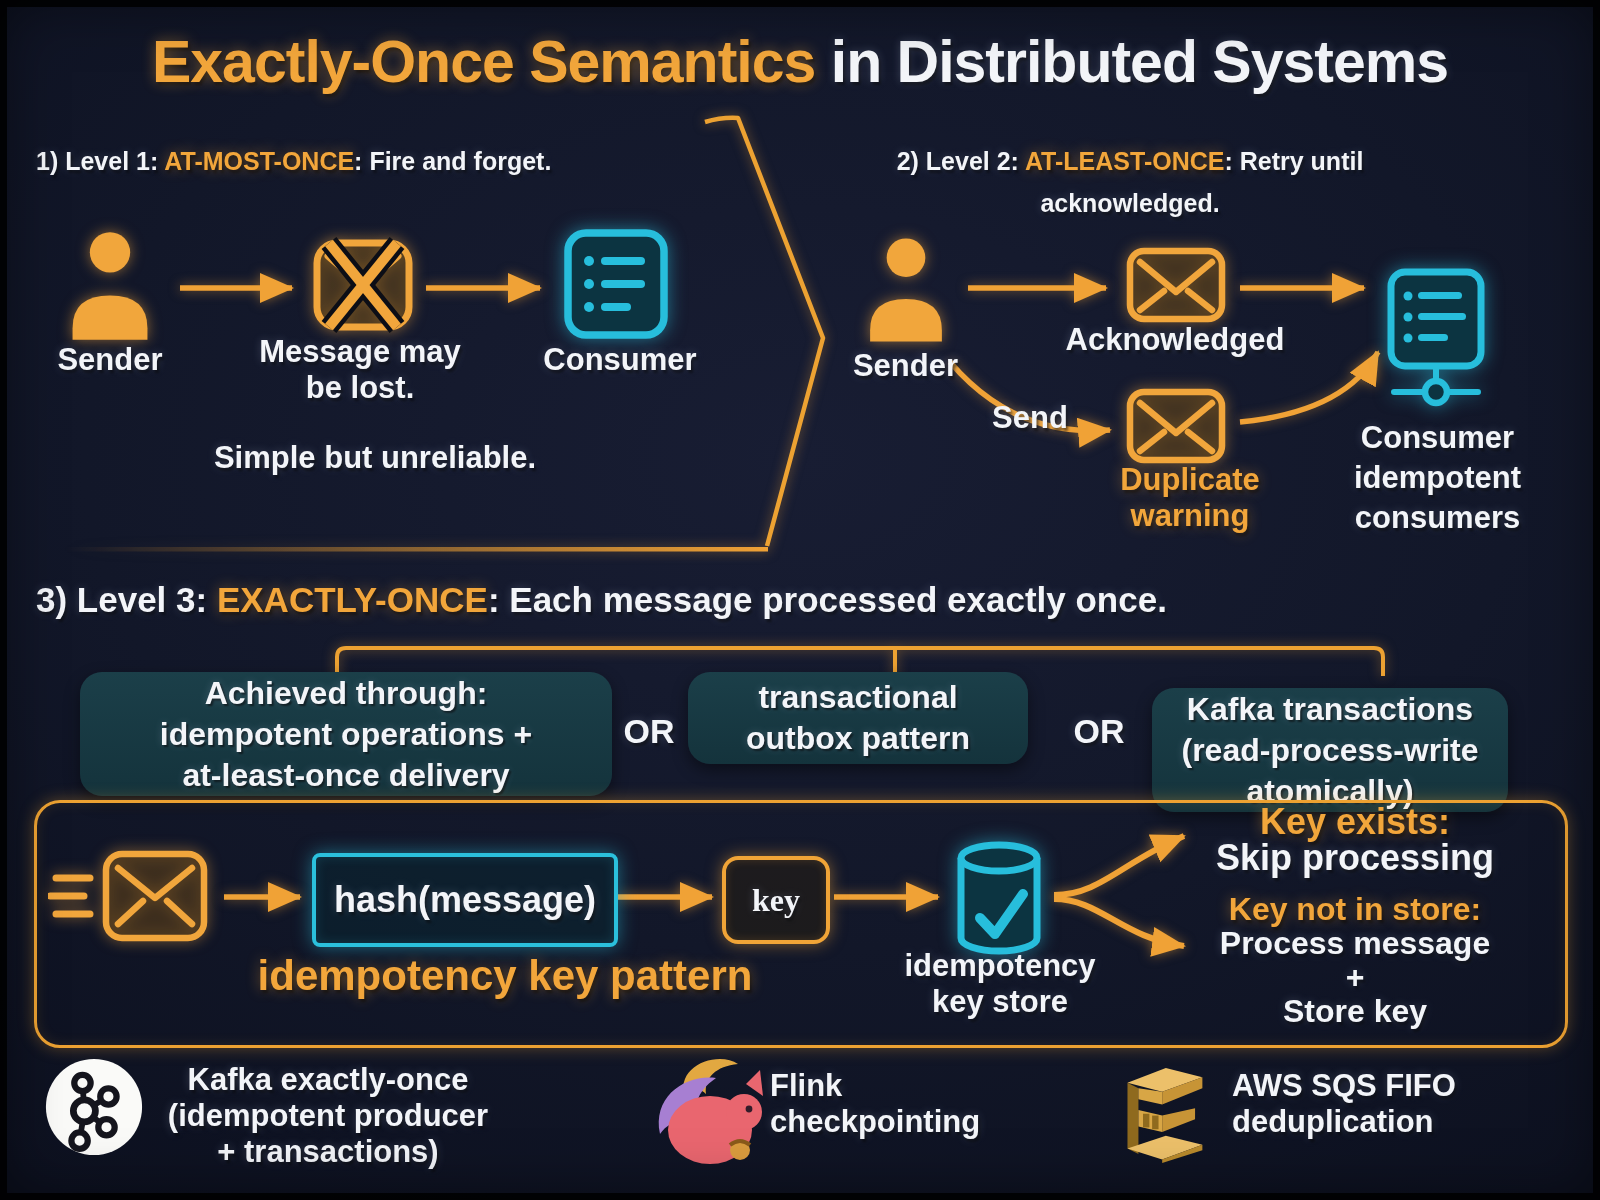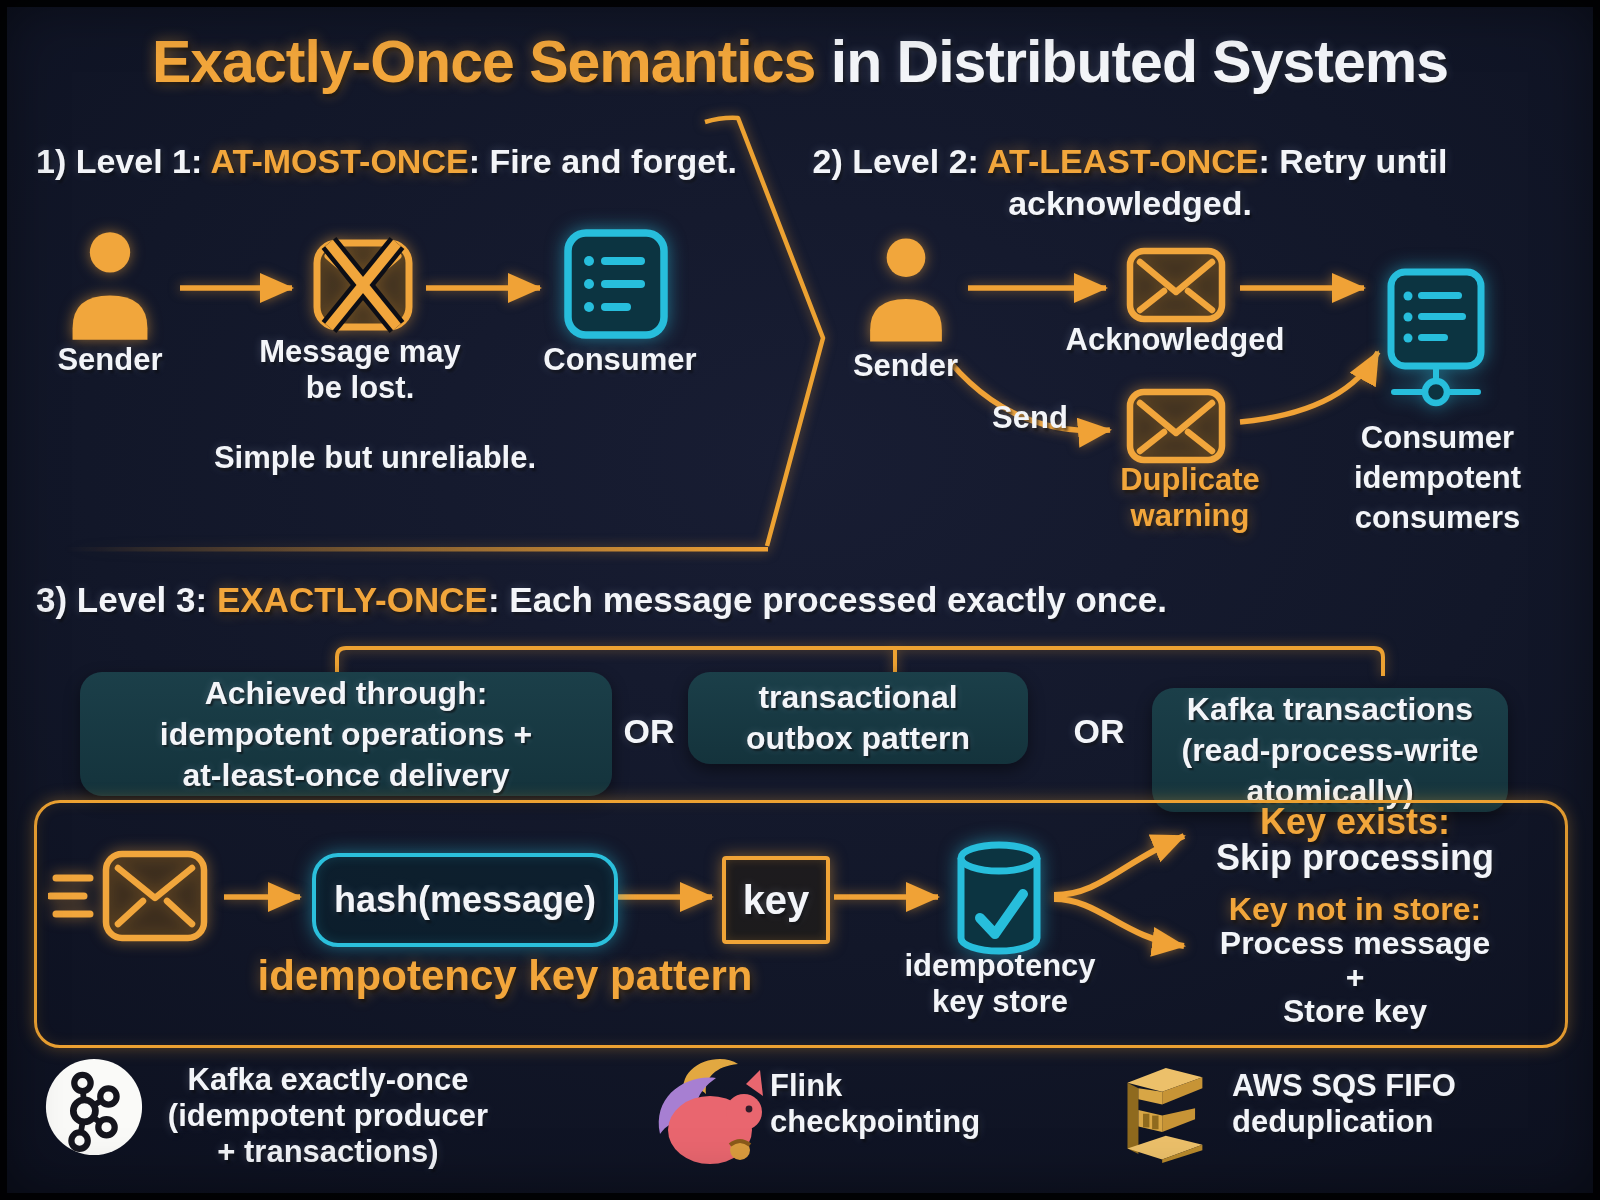--- a/index.html
+++ b/index.html
@@ -8,34 +8,34 @@
     background:radial-gradient(1300px 900px at 50% 38%, #181d33 0%, #121729 55%, #0d1120 100%);
     font-family:"Liberation Sans", sans-serif;font-weight:bold;
   }
   #stage::after{content:"";position:absolute;inset:0;pointer-events:none;
     box-shadow:inset 0 0 0 7px rgba(0,0,0,.85), inset 0 0 60px rgba(0,0,0,.5);}
   .abs{position:absolute;}
   .ctr{text-align:center;}
   .wtxt{color:#F3F5F9;text-shadow:0 0 10px rgba(205,220,255,.22),2px 3px 3px rgba(0,0,0,.6);}
   .otxt{color:#F2A63B;text-shadow:0 0 14px rgba(242,166,59,.45),2px 3px 3px rgba(0,0,0,.55);}
   .title{width:100%;top:28px;font-size:59px;letter-spacing:-1px;white-space:nowrap;}
-  .h2size{font-size:34px;line-height:42px;}
+  .h2size{font-size:25px;line-height:42px;}
   .lbl{font-size:31px;line-height:36px;}
   .tealbox{background:linear-gradient(180deg,#1B3F49 0%,#14333C 100%);border-radius:22px;
     box-shadow:0 6px 16px rgba(0,0,0,.45);color:#F3F5F9;font-size:32px;line-height:41px;
     display:flex;flex-direction:column;justify-content:center;text-align:center;
     text-shadow:0 0 8px rgba(205,220,255,.2),2px 2px 2px rgba(0,0,0,.6);}
   .orbox{border:3.5px solid #EDA232;border-radius:26px;
     box-shadow:0 0 16px rgba(237,162,50,.35), inset 0 0 14px rgba(237,162,50,.12);}
-  .hashbox{border:4px solid #2BC0DC;border-radius:26px;background:rgba(9,38,50,.55);
+  .hashbox{border:4px solid #2BC0DC;border-radius:8px;background:rgba(9,38,50,.55);
     box-shadow:0 0 18px rgba(43,192,220,.5), inset 0 0 12px rgba(43,192,220,.18);
     display:flex;align-items:center;justify-content:center;font-size:36px;}
-  .keybox{border:4px solid #F0A437;border-radius:4px;background:rgba(50,33,6,.35);
+  .keybox{border:4px solid #F0A437;border-radius:16px;background:rgba(50,33,6,.35);
     box-shadow:0 0 16px rgba(240,164,55,.5), inset 0 0 10px rgba(240,164,55,.2);
-    display:flex;align-items:center;justify-content:center;font-size:40px;}
+    display:flex;align-items:center;justify-content:center;font-size:32px;font-family:Liberation Serif, serif;}
   .glow-o{filter:drop-shadow(0 0 7px rgba(242,166,60,.55));}
   .glow-c{filter:drop-shadow(0 0 9px rgba(43,192,220,.55));}
   svg{display:block;}
 </style>
 </head>
 <body>
 
 <div id="stage">
 
   <svg class="abs" width="1600" height="1200" viewBox="0 0 1600 1200" style="left:0;top:0;filter:drop-shadow(0 0 6px rgba(240,162,54,.5));">

